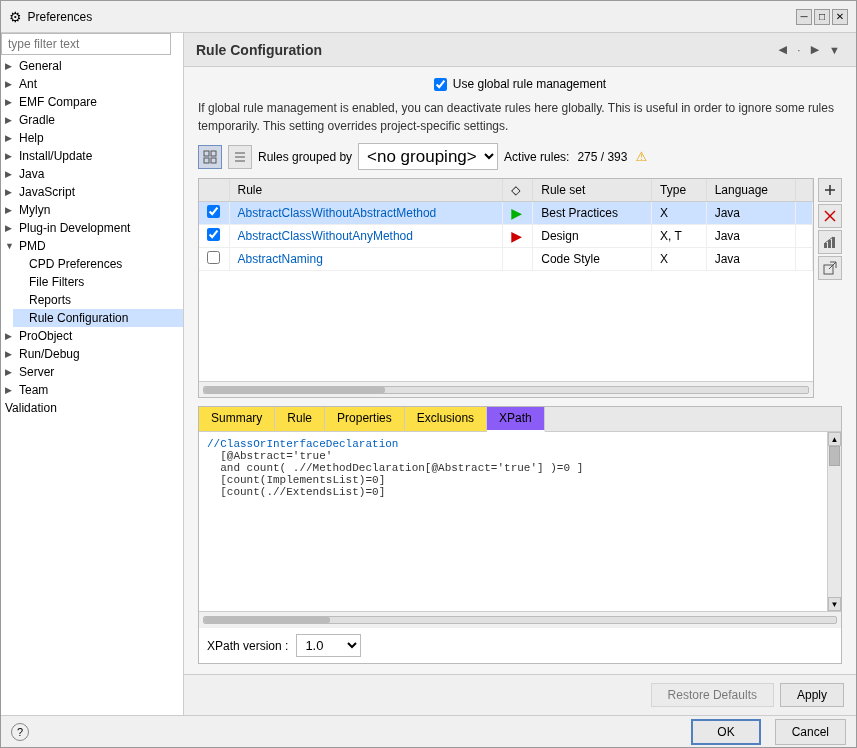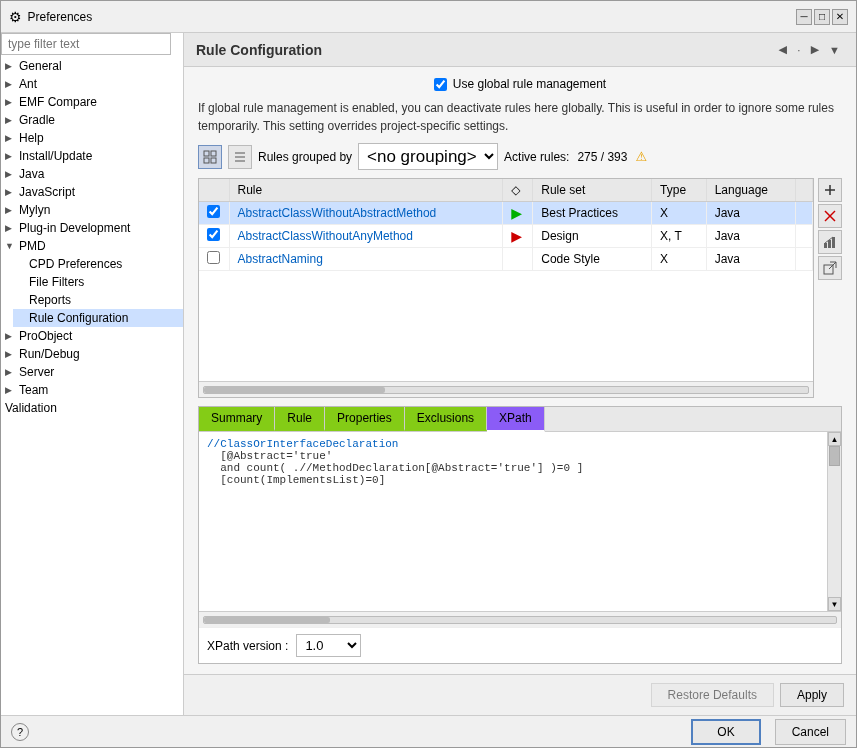--- a/index.html
+++ b/index.html
@@ -56,21 +56,21 @@
     .rules-table tr.selected td { background: #cce0ff; }
     .rule-name { color: #0060c0; font-size: 12px; }
     .priority-green { color: #00b000; font-size: 14px; }
     .priority-red { color: #cc0000; font-size: 14px; }
     
     .side-buttons { display: flex; flex-direction: column; gap: 2px; padding: 0 0 0 4px; }
     .side-btn { width: 24px; height: 24px; border: 1px solid #bbb; background: #e8e8e8; cursor: pointer; display: flex; align-items: center; justify-content: center; font-size: 13px; }
     
     .tabs-area { border: 1px solid #bbb; background: #fff; display: flex; flex-direction: column; overflow: hidden; min-height: 180px; }
     .tabs-header { display: flex; border-bottom: 1px solid #ccc; background: #e8e8e8; }
-    .tab { padding: 4px 12px; cursor: pointer; font-size: 12px; border-right: 1px solid #ccc; border-bottom: 2px solid transparent; background: #84cc16; }
+    .tab { padding: 4px 12px; cursor: pointer; font-size: 12px; border-right: 1px solid #ccc; border-bottom: 2px solid transparent; background: #fde047; }
     .tab.active { background: #8b5cf6; border-bottom: 2px solid #fff; margin-bottom: -1px; z-index: 1; }
     .tab-content { flex: 1; overflow: hidden; display: flex; flex-direction: column; }
     .code-area { flex: 1; overflow: auto; padding: 6px 8px; font-family: 'Courier New', monospace; font-size: 11px; background: #fff; border: none; outline: none; resize: none; color: #333; }
     .code-line { white-space: pre; }
     .code-link { color: #0060c0; }
     
     .xpath-version-row { padding: 6px 8px; display: flex; align-items: center; gap: 8px; border-top: 1px solid #eee; }
     .xpath-version-select { border: 1px solid #bbb; padding: 2px 20px 2px 4px; font-size: 13px; background: #fff; }
     
     .bottom-bar { border-top: 1px solid #ccc; padding: 8px 12px; display: flex; align-items: center; justify-content: flex-end; gap: 6px; background: #f0f0f0; }
@@ -357,20 +357,21 @@
             <div class="tab active">XPath</div>
           </div>
           <div class="tab-content">
             <div style="flex:1; overflow:auto; position:relative; display:flex;">
               <div style="flex:1; overflow:auto;">
                 <div class="code-area">
                   <div class="code-line"><span class="code-link">//ClassOrInterfaceDeclaration</span></div>
                   <div class="code-line">  [@Abstract='true'</div>
                   <div class="code-line">  and count( .//MethodDeclaration[@Abstract='true'] )=0 ]</div>
                   <div class="code-line">  [count(ImplementsList)=0]</div>
+                  <div class="code-line">  [count(.//ExtendsList)=0]</div>
                 </div>
               </div>
               <div style="width:14px; background:#f0f0f0; border-left:1px solid #ccc; display:flex; flex-direction:column;">
                 <div style="height:14px; background:#e0e0e0; border:1px solid #bbb; display:flex; align-items:center; justify-content:center; font-size:8px; cursor:pointer;">▲</div>
                 <div style="flex:1; background:#e8e8e8; position:relative;">
                   <div style="position:absolute; top:0; left:1px; right:1px; height:20px; background:#bbb; border:1px solid #aaa;"></div>
                 </div>
                 <div style="height:14px; background:#e0e0e0; border:1px solid #bbb; display:flex; align-items:center; justify-content:center; font-size:8px; cursor:pointer;">▼</div>
               </div>
             </div>

